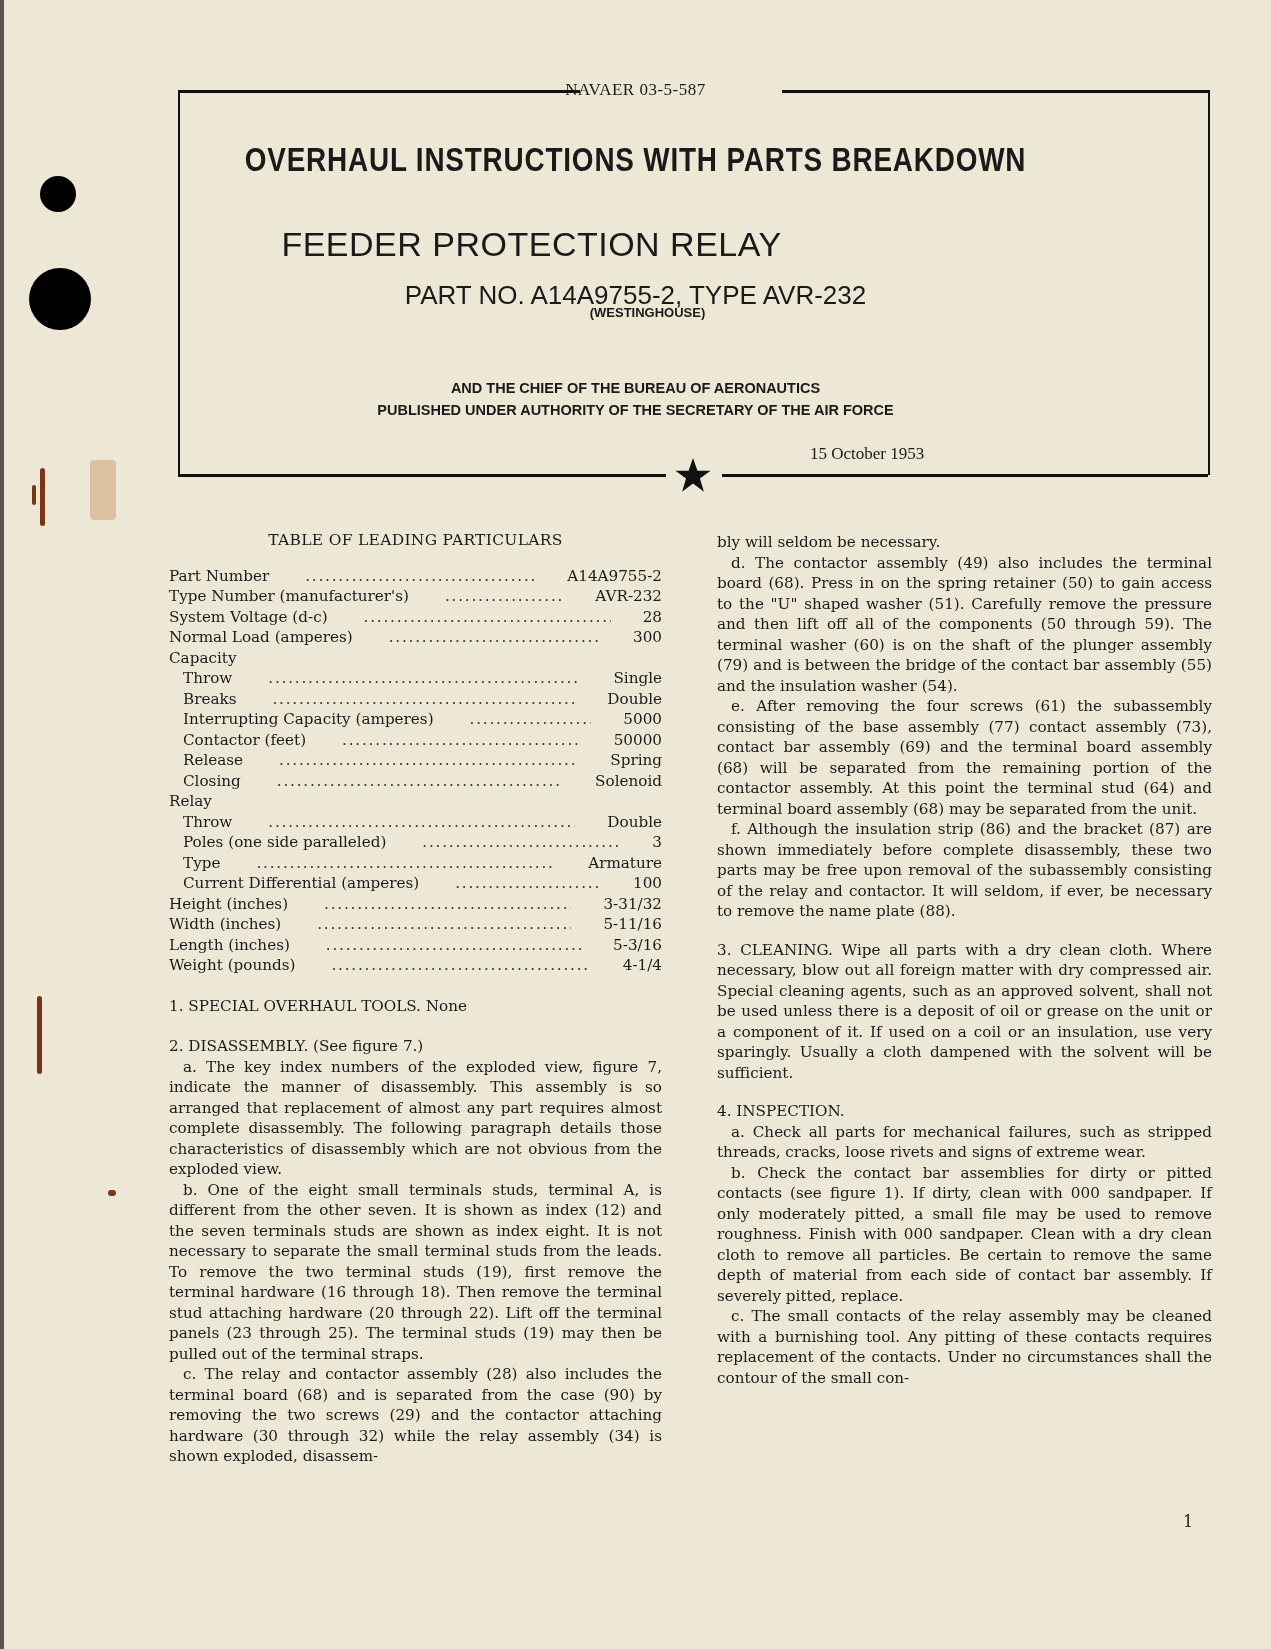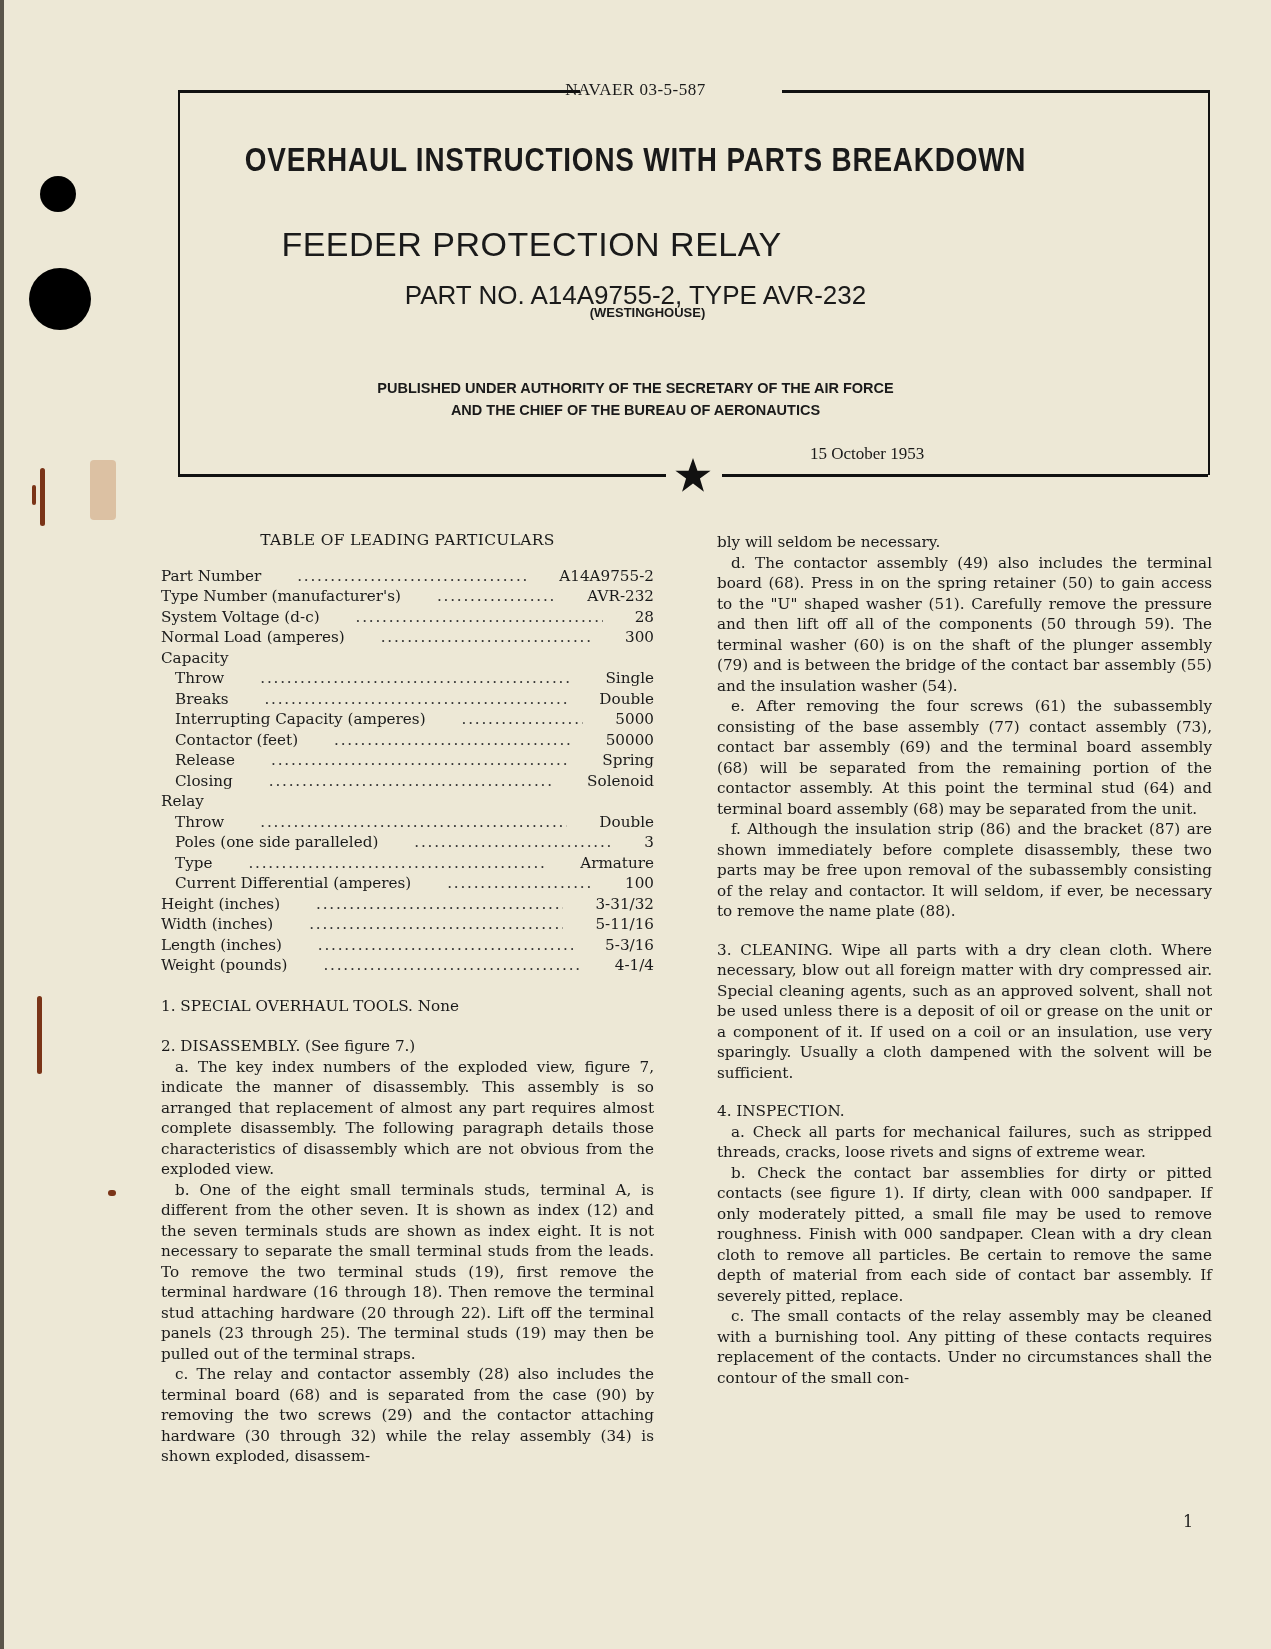--- a/index.html
+++ b/index.html
@@ -46,21 +46,21 @@
   }
   .pub-date {
     position: absolute; left: 810px; top: 444px;
     font-family: "Liberation Serif", serif; font-size: 17px;
   }
   .star {
     position: absolute; left: 674px; top: 456px; width: 38px; height: 38px;
   }
 
   .col { position: absolute; font-size: 15.2px; line-height: 20.5px; }
-  .col-left { left: 161px; top: 530px; width: 493px; }
+  .col-left { left: 169px; top: 530px; width: 493px; }
   .col-right { left: 717px; top: 532px; width: 495px; }
 
   .tlp-title { text-align: center; margin-bottom: 15px; margin-left: 0; font-size: 15.5px; letter-spacing: 0.3px; }
   .tlp-row { display: flex; white-space: nowrap; overflow: hidden; gap: 32px; }
   .tlp-row.indent .tlp-label { padding-left: 14px; }
   .tlp-label { flex: 0 0 auto; }
   .tlp-dots { flex: 1 1 auto; overflow: hidden; white-space: nowrap; letter-spacing: 1.8px; padding: 0 4px; color: #333; }
   .tlp-dots::after { content: "........................................................................................................................"; }
   .tlp-value { flex: 0 0 auto; }
   .tlp-group { white-space: nowrap; }
@@ -88,22 +88,22 @@
 <div class="hline" style="left:178px;top:90px;width:402px;"></div>
 <div class="hline" style="left:782px;top:90px;width:426px;"></div>
 <div class="frame"></div>
 
 <div class="title-main">OVERHAUL INSTRUCTIONS WITH PARTS BREAKDOWN</div>
 <div class="title-sub">FEEDER PROTECTION RELAY</div>
 <div class="title-part">PART NO. A14A9755-2, TYPE AVR-232</div>
 <div class="title-mfr">(WESTINGHOUSE)</div>
 
 <div class="authority">
+  <div>AND THE CHIEF OF THE BUREAU OF AERONAUTICS</div>
   <div>PUBLISHED UNDER AUTHORITY OF THE SECRETARY OF THE AIR FORCE</div>
-  <div>AND THE CHIEF OF THE BUREAU OF AERONAUTICS</div>
 </div>
 <div class="pub-date">15 October 1953</div>
 
 <div class="hline" style="left:178px;top:474px;width:488px;"></div>
 <div class="hline" style="left:722px;top:474px;width:486px;"></div>
 <svg class="star" viewBox="0 0 40 40">
   <polygon points="20,2 24.7,15.5 38.5,15.5 27.3,23.8 31.5,37.5 20,29 8.5,37.5 12.7,23.8 1.5,15.5 15.3,15.5" fill="#111"></polygon>
 </svg>
 
 <div class="col col-left">

